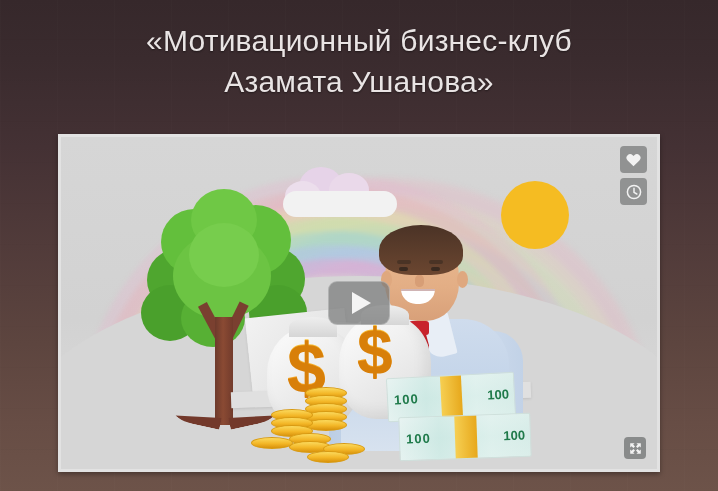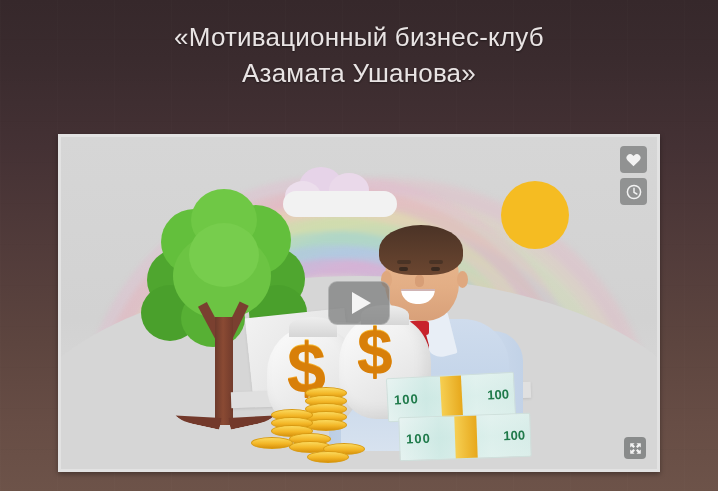--- a/index.html
+++ b/index.html
@@ -18,21 +18,21 @@
       repeating-linear-gradient(90deg, rgba(255,255,255,.012) 0 1px, transparent 1px 57px),
       repeating-linear-gradient(0deg, rgba(0,0,0,.015) 0 1px, transparent 1px 41px);
     pointer-events:none;
   }
 
   
   .page-title{
     position:absolute; left:0; right:0; top:20px;
     text-align:center;
     color:#e9e4e4;
-    font-size:26px;
+    font-size:30px;
     font-weight:400;
     line-height:1.38;
     letter-spacing:.2px;
     text-shadow:0 1px 2px rgba(0,0,0,.45);
     white-space:pre-line;
   }
 
   
   .video-frame{
     position:absolute;

